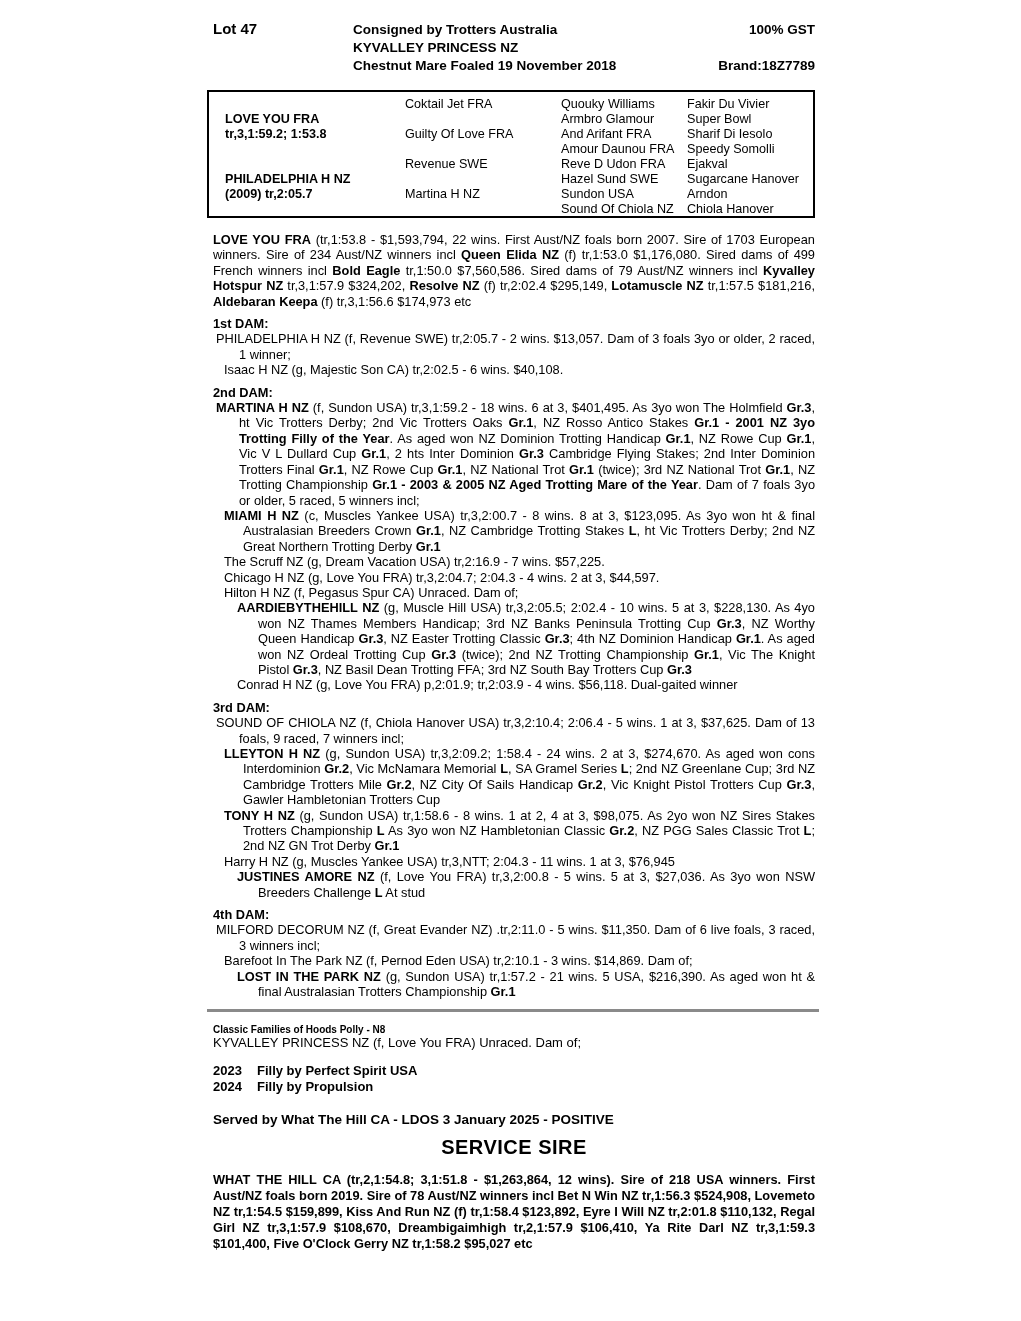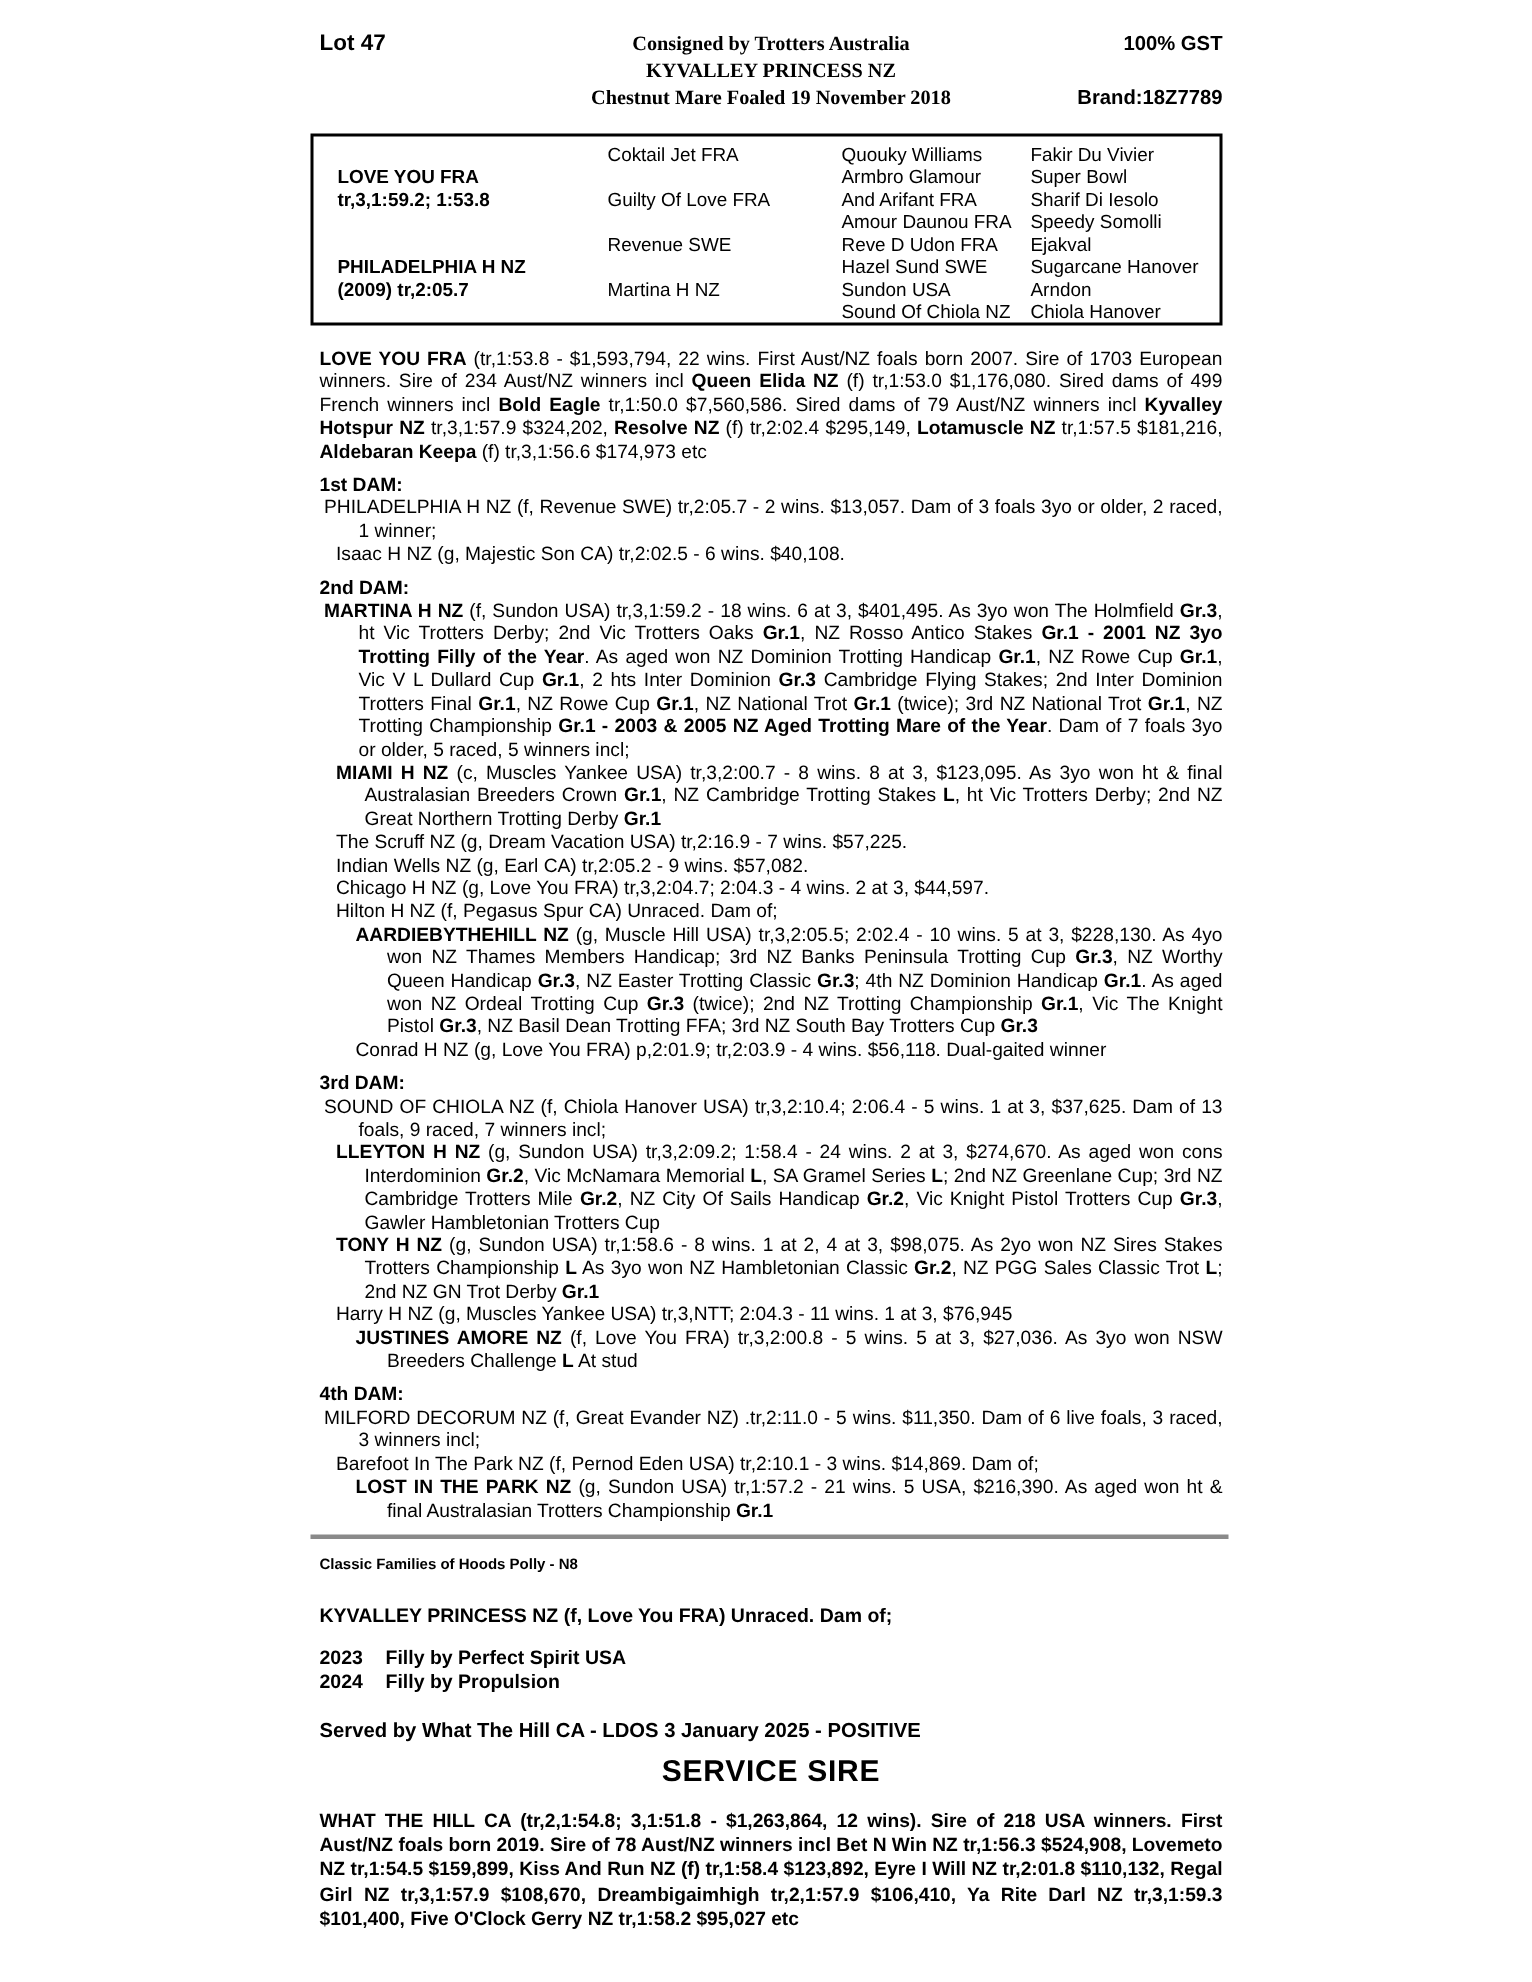--- a/index.html
+++ b/index.html
@@ -9,21 +9,21 @@
     font-family:"Liberation Sans","DejaVu Sans",sans-serif;
     -webkit-font-smoothing:antialiased;
   }
   .page{position:relative;width:1021px;height:1321px;background:#ffffff;}
   .content{position:absolute;left:213px;top:20px;width:602px;}
 
   
   .header{font-weight:bold;}
   .h-row{display:flex;align-items:baseline;line-height:18px;}
   .h-left{width:140px;text-align:left;font-size:15px;}
-  .h-center{flex:1;text-align:center;font-size:13.5px;font-family:Liberation Serif, serif;}
+  .h-center{flex:1;font-size:13.5px;}
   .h-right{width:140px;text-align:right;font-size:13.5px;}
 
   
   .ped-table{
     position:relative;margin-left:-6px;margin-top:15px;
     width:608px;height:128px;border:2px solid #000;
     font-size:12.6px;box-sizing:border-box;white-space:nowrap;
   }
   .ped-col{position:absolute;top:5px;bottom:0;}
   .col1{left:16px;width:180px;font-weight:bold;}
@@ -41,21 +41,21 @@
   .para{margin:0;}
   .indent-0{padding-left:0;text-indent:0;}
   .indent-1{padding-left:26px;text-indent:-23px;}
   .indent-2{padding-left:30px;text-indent:-19px;}
   .indent-3{padding-left:45px;text-indent:-21px;}
   .b{font-weight:bold;}
 
   
   .divider{margin-left:-6px;width:612px;border-top:3px solid #8a8a8a;margin-top:9px;}
   .classic{font-weight:bold;font-size:10px;margin-top:12px;}
-  .kyv{font-weight:bold;font-size:13px;margin-top:20px;}
+  .kyv{font-weight:normal;font-size:13px;}
   .produce-list{margin-top:13px;}
   .produce-row{font-weight:bold;font-size:13px;line-height:16px;}
   .p-year{display:inline-block;width:44px;}
   .served{font-weight:bold;font-size:13.5px;margin-top:17px;}
   .service-heading{font-weight:bold;font-size:20px;text-align:center;margin-top:9px;letter-spacing:0.5px;}
   .service-para{font-weight:bold;font-size:12.8px;line-height:16.2px;text-align:justify;margin-top:13px;}
 </style>
 </head>
 <body>
 
@@ -121,21 +121,20 @@
 
     <div class="bodytext">
         <div class="para indent-0"><span class="b">LOVE YOU FRA</span><span> (tr,1:53.8 - $1,593,794, 22 wins. First Aust/NZ foals born 2007. Sire of 1703 European winners. Sire of 234 Aust/NZ winners incl </span><span class="b">Queen Elida NZ</span><span> (f) tr,1:53.0 $1,176,080. Sired dams of 499 French winners incl </span><span class="b">Bold Eagle</span><span> tr,1:50.0 $7,560,586. Sired dams of 79 Aust/NZ winners incl </span><span class="b">Kyvalley Hotspur NZ</span><span> tr,3,1:57.9 $324,202, </span><span class="b">Resolve NZ</span><span> (f) tr,2:02.4 $295,149, </span><span class="b">Lotamuscle NZ</span><span> tr,1:57.5 $181,216, </span><span class="b">Aldebaran Keepa</span><span> (f) tr,3,1:56.6 $174,973 etc</span></div>
         <div class="dam-heading">1st DAM:</div>
         <div class="para indent-1"><span>PHILADELPHIA H NZ (f, Revenue SWE) tr,2:05.7 - 2 wins. $13,057. Dam of 3 foals 3yo or older, 2 raced, 1 winner;</span></div>
         <div class="para indent-2"><span>Isaac H NZ (g, Majestic Son CA) tr,2:02.5 - 6 wins. $40,108.</span></div>
         <div class="dam-heading">2nd DAM:</div>
         <div class="para indent-1"><span class="b">MARTINA H NZ</span><span> (f, Sundon USA) tr,3,1:59.2 - 18 wins. 6 at 3, $401,495. As 3yo won The Holmfield </span><span class="b">Gr.3</span><span>, ht Vic Trotters Derby; 2nd Vic Trotters Oaks </span><span class="b">Gr.1</span><span>, NZ Rosso Antico Stakes </span><span class="b">Gr.1 - 2001 NZ 3yo Trotting Filly of the Year</span><span>. As aged won NZ Dominion Trotting Handicap </span><span class="b">Gr.1</span><span>, NZ Rowe Cup </span><span class="b">Gr.1</span><span>, Vic V L Dullard Cup </span><span class="b">Gr.1</span><span>, 2 hts Inter Dominion </span><span class="b">Gr.3</span><span> Cambridge Flying Stakes; 2nd Inter Dominion Trotters Final </span><span class="b">Gr.1</span><span>, NZ Rowe Cup </span><span class="b">Gr.1</span><span>, NZ National Trot </span><span class="b">Gr.1</span><span> (twice); 3rd NZ National Trot </span><span class="b">Gr.1</span><span>, NZ Trotting Championship </span><span class="b">Gr.1 - 2003 &amp; 2005 NZ Aged Trotting Mare of the Year</span><span>. Dam of 7 foals 3yo or older, 5 raced, 5 winners incl;</span></div>
         <div class="para indent-2"><span class="b">MIAMI H NZ</span><span> (c, Muscles Yankee USA) tr,3,2:00.7 - 8 wins. 8 at 3, $123,095. As 3yo won ht &amp; final Australasian Breeders Crown </span><span class="b">Gr.1</span><span>, NZ Cambridge Trotting Stakes </span><span class="b">L</span><span>, ht Vic Trotters Derby; 2nd NZ Great Northern Trotting Derby </span><span class="b">Gr.1</span></div>
         <div class="para indent-2"><span>The Scruff NZ (g, Dream Vacation USA) tr,2:16.9 - 7 wins. $57,225.</span></div>
-        <div class="para indent-2"><span>Indian Wells NZ (g, Earl CA) tr,2:05.2 - 9 wins. $57,082.</span></div>
         <div class="para indent-2"><span>Chicago H NZ (g, Love You FRA) tr,3,2:04.7; 2:04.3 - 4 wins. 2 at 3, $44,597.</span></div>
         <div class="para indent-2"><span>Hilton H NZ (f, Pegasus Spur CA) Unraced. Dam of;</span></div>
         <div class="para indent-3"><span class="b">AARDIEBYTHEHILL NZ</span><span> (g, Muscle Hill USA) tr,3,2:05.5; 2:02.4 - 10 wins. 5 at 3, $228,130. As 4yo won NZ Thames Members Handicap; 3rd NZ Banks Peninsula Trotting Cup </span><span class="b">Gr.3</span><span>, NZ Worthy Queen Handicap </span><span class="b">Gr.3</span><span>, NZ Easter Trotting Classic </span><span class="b">Gr.3</span><span>; 4th NZ Dominion Handicap </span><span class="b">Gr.1</span><span>. As aged won NZ Ordeal Trotting Cup </span><span class="b">Gr.3</span><span> (twice); 2nd NZ Trotting Championship </span><span class="b">Gr.1</span><span>, Vic The Knight Pistol </span><span class="b">Gr.3</span><span>, NZ Basil Dean Trotting FFA; 3rd NZ South Bay Trotters Cup </span><span class="b">Gr.3</span></div>
         <div class="para indent-3"><span>Conrad H NZ (g, Love You FRA) p,2:01.9; tr,2:03.9 - 4 wins. $56,118. Dual-gaited winner</span></div>
         <div class="dam-heading">3rd DAM:</div>
         <div class="para indent-1"><span>SOUND OF CHIOLA NZ (f, Chiola Hanover USA) tr,3,2:10.4; 2:06.4 - 5 wins. 1 at 3, $37,625. Dam of 13 foals, 9 raced, 7 winners incl;</span></div>
         <div class="para indent-2"><span class="b">LLEYTON H NZ</span><span> (g, Sundon USA) tr,3,2:09.2; 1:58.4 - 24 wins. 2 at 3, $274,670. As aged won cons Interdominion </span><span class="b">Gr.2</span><span>, Vic McNamara Memorial </span><span class="b">L</span><span>, SA Gramel Series </span><span class="b">L</span><span>; 2nd NZ Greenlane Cup; 3rd NZ Cambridge Trotters Mile </span><span class="b">Gr.2</span><span>, NZ City Of Sails Handicap </span><span class="b">Gr.2</span><span>, Vic Knight Pistol Trotters Cup </span><span class="b">Gr.3</span><span>, Gawler Hambletonian Trotters Cup</span></div>
         <div class="para indent-2"><span class="b">TONY H NZ</span><span> (g, Sundon USA) tr,1:58.6 - 8 wins. 1 at 2, 4 at 3, $98,075. As 2yo won NZ Sires Stakes Trotters Championship </span><span class="b">L</span><span> As 3yo won NZ Hambletonian Classic </span><span class="b">Gr.2</span><span>, NZ PGG Sales Classic Trot </span><span class="b">L</span><span>; 2nd NZ GN Trot Derby </span><span class="b">Gr.1</span></div>
         <div class="para indent-2"><span>Harry H NZ (g, Muscles Yankee USA) tr,3,NTT; 2:04.3 - 11 wins. 1 at 3, $76,945</span></div>
         <div class="para indent-3"><span class="b">JUSTINES AMORE NZ</span><span> (f, Love You FRA) tr,3,2:00.8 - 5 wins. 5 at 3, $27,036. As 3yo won NSW Breeders Challenge </span><span class="b">L</span><span> At stud</span></div>

